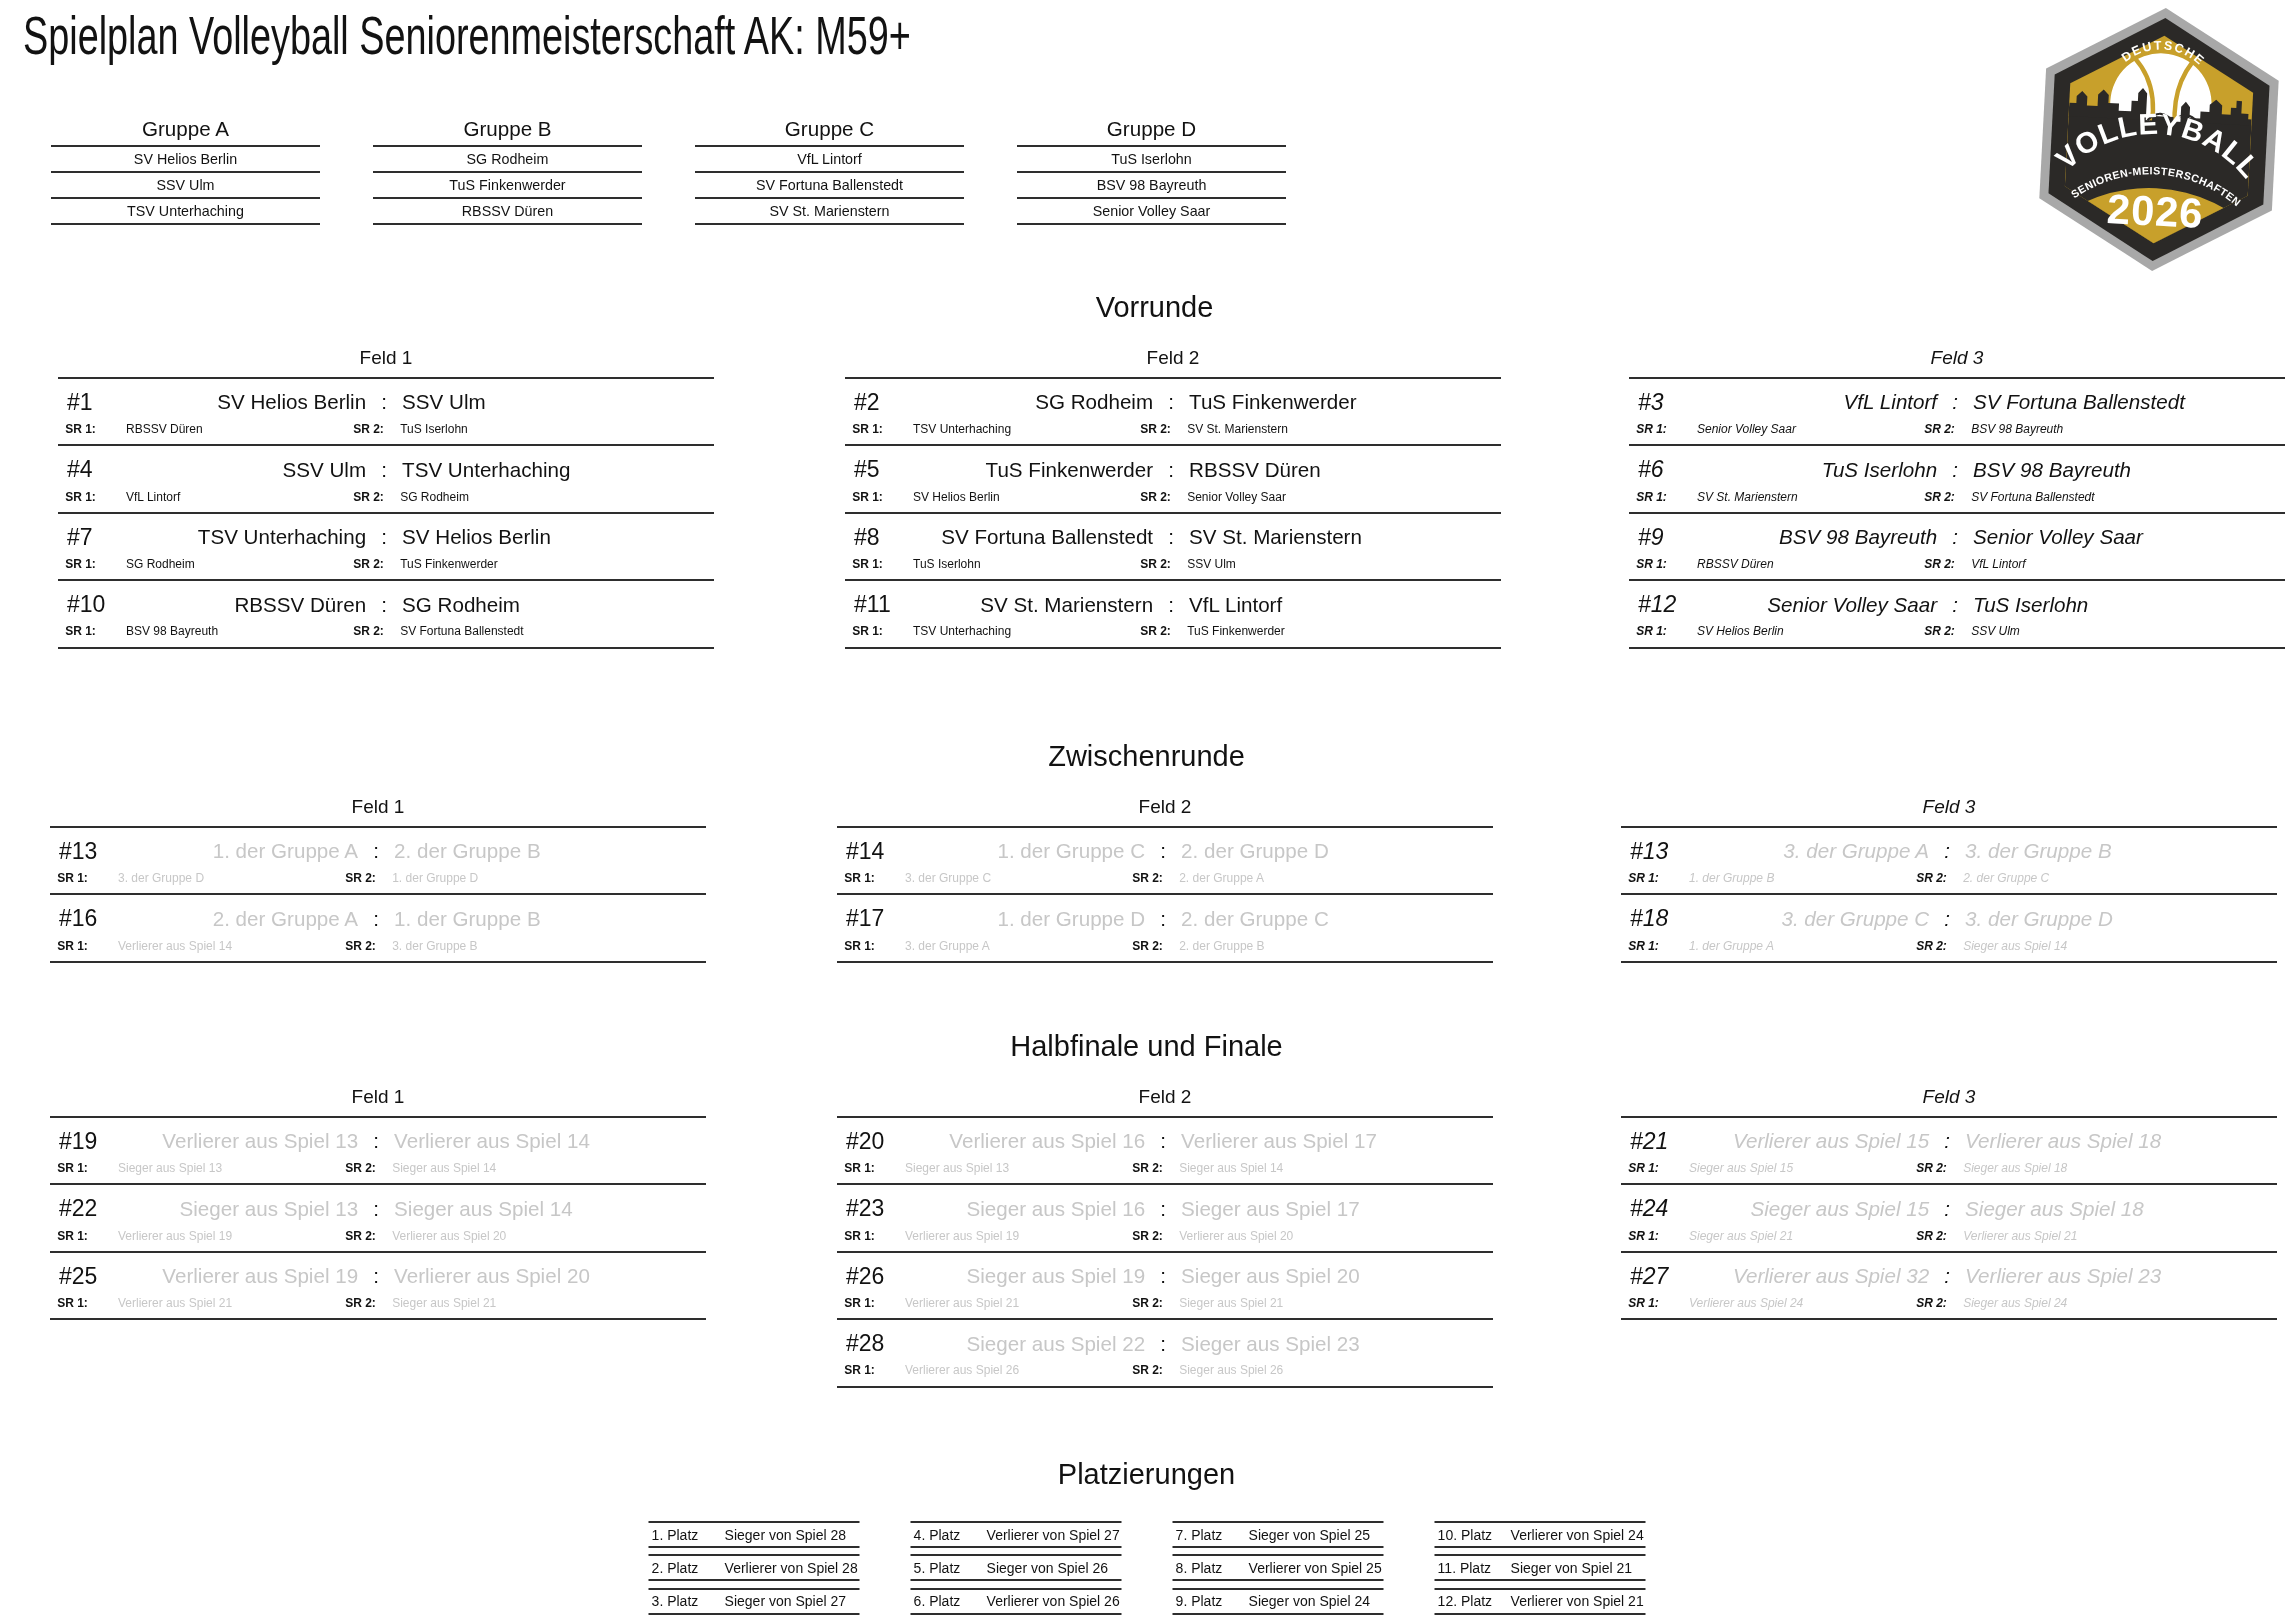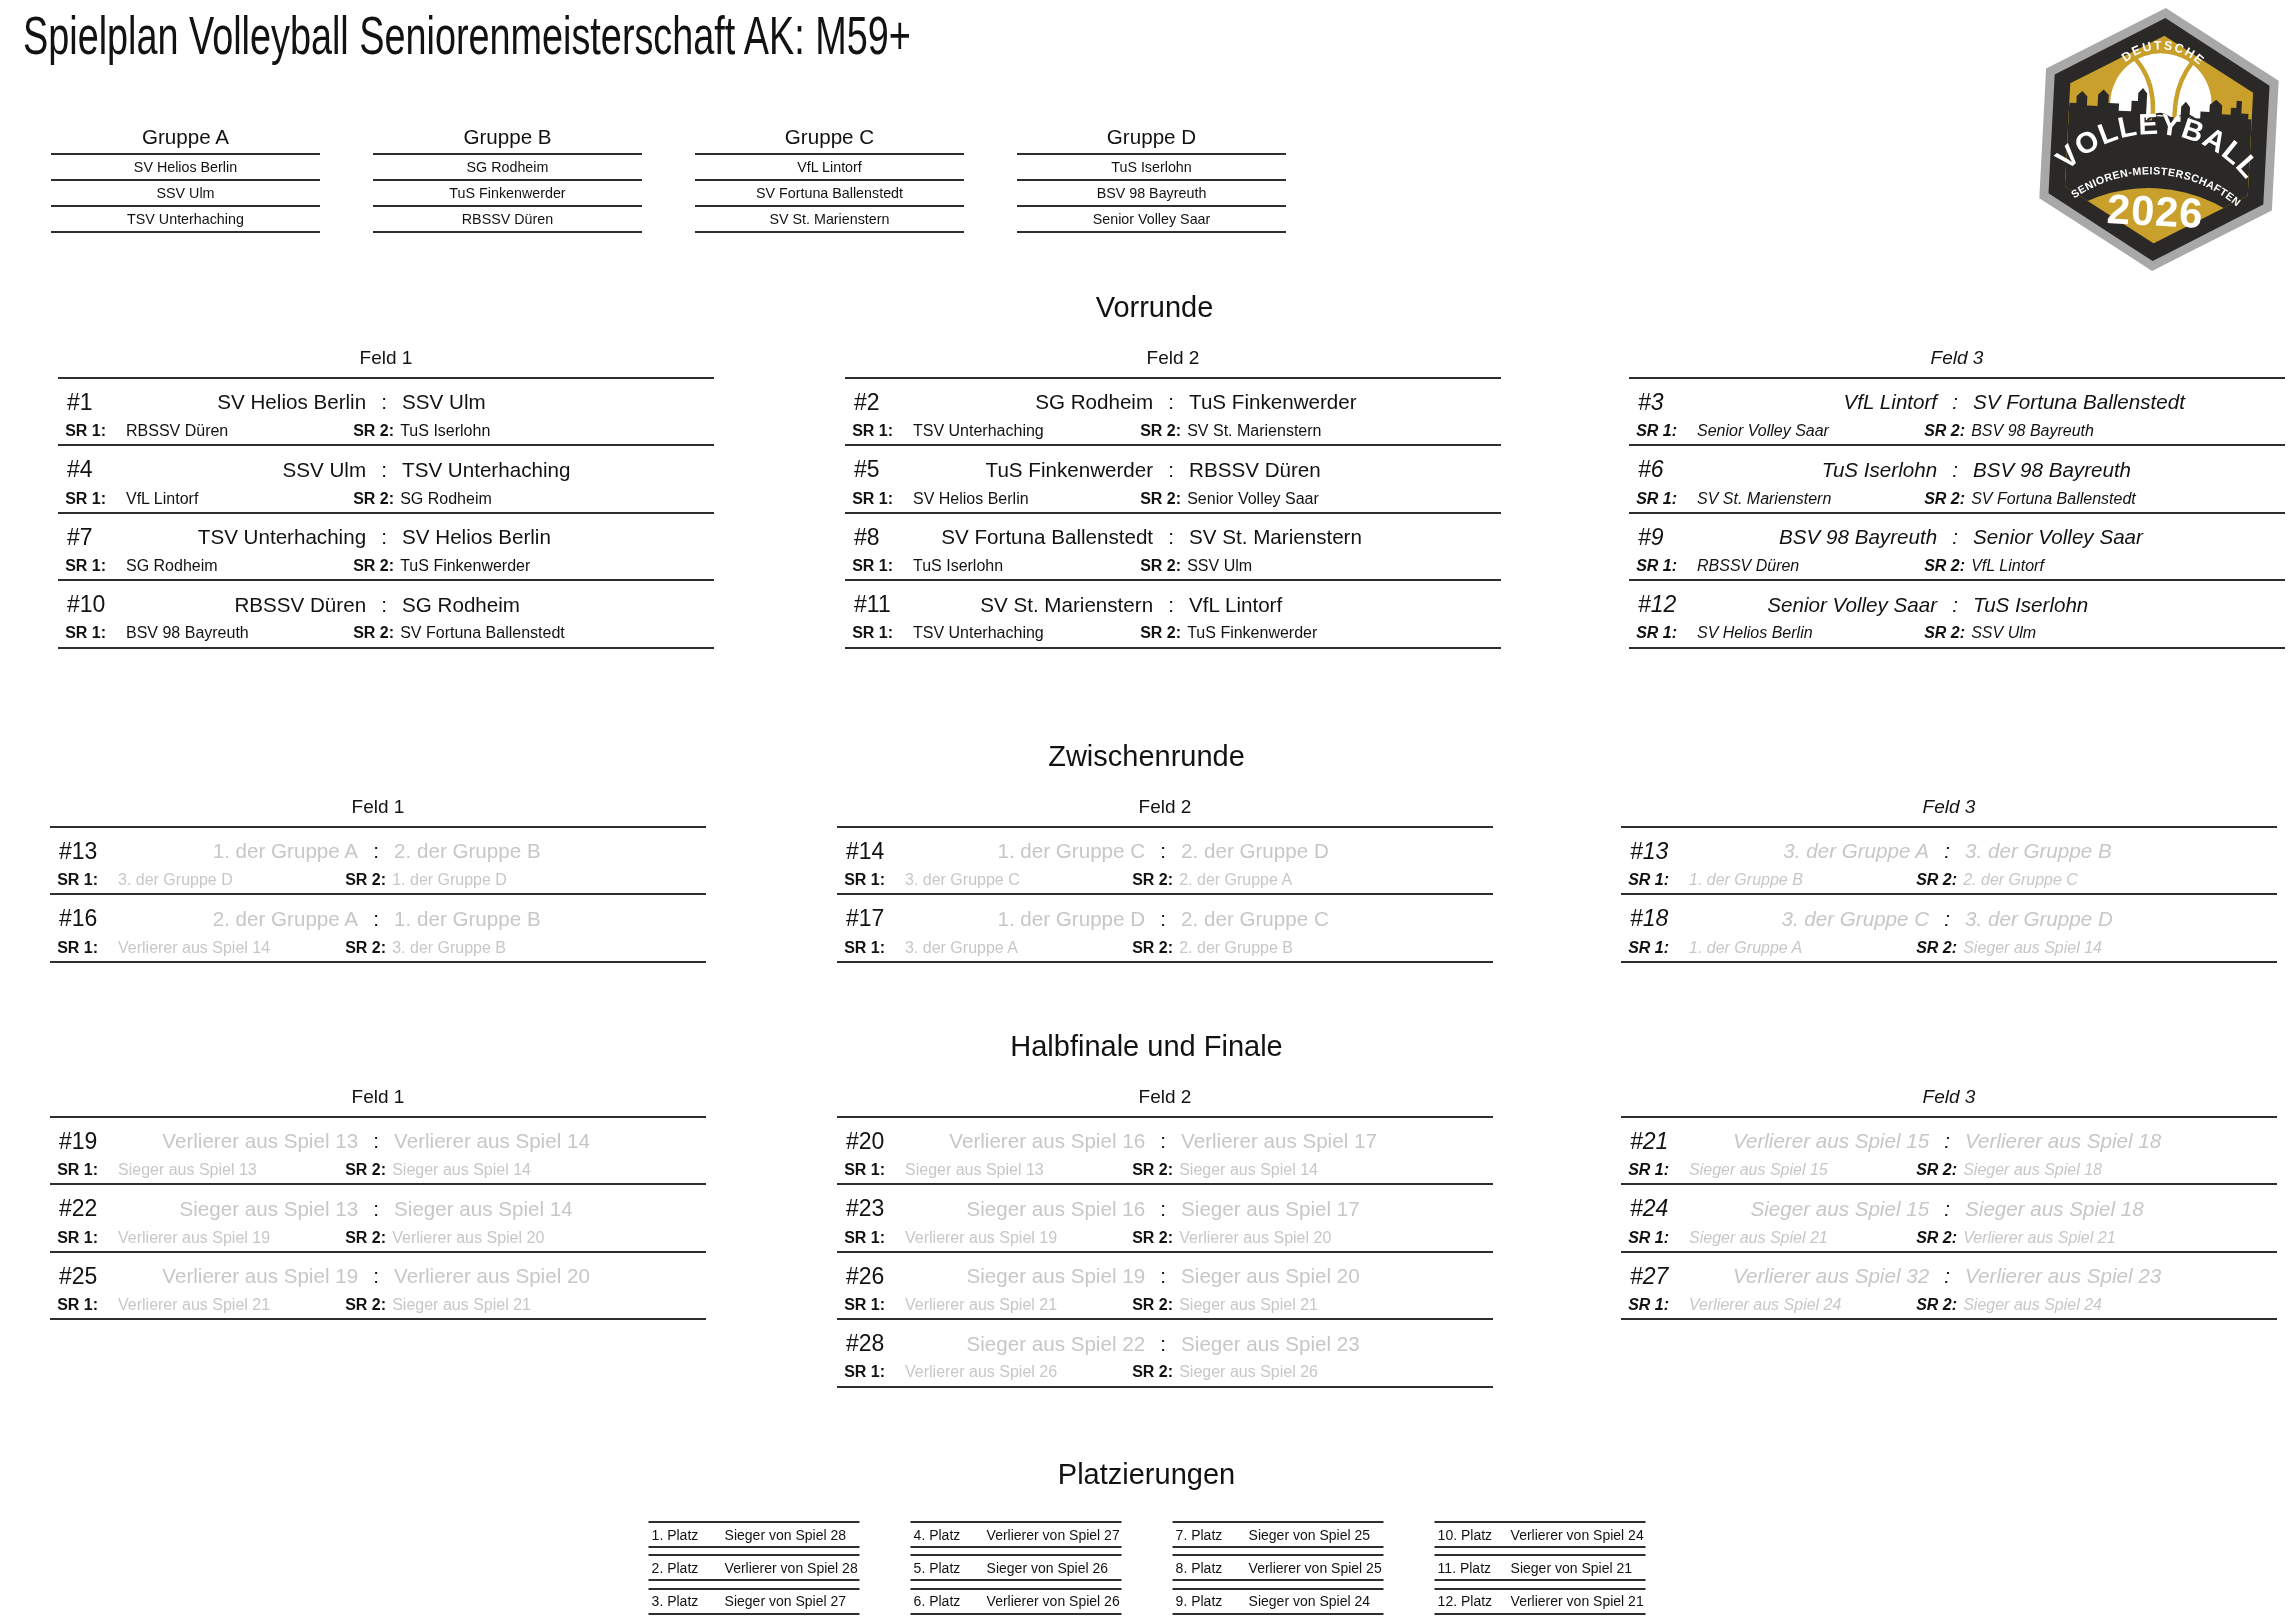--- a/index.html
+++ b/index.html
@@ -9,41 +9,41 @@
 
   
   .page-title{position:absolute;left:23px;top:3.6px;font-size:54px;
     transform:scaleX(.70);transform-origin:left top;white-space:nowrap;letter-spacing:0;}
 
   
   .badge-wrap{position:absolute;right:14.3px;top:5.4px;width:240px;height:269px;transform:rotate(3deg);}
 
   
   #groups{position:absolute;left:51px;top:115px;display:flex;gap:53px;}
-  .group{width:269px;margin-top:8px;}
+  .group{width:269px;}
   .group-header{text-align:center;font-size:20.6px;height:29.6px;line-height:27px;}
   .group-rows{border-top:2.7px solid #2e2e2e;}
   .group-row{height:24px;line-height:24px;text-align:center;font-size:14.3px;border-bottom:2.7px solid #2e2e2e;}
 
   
   .section{position:absolute;left:0;width:2293px;}
   .sec-0{top:291px;margin-left:8px;} .sec-1{top:740px;} .sec-2{top:1030px;}
   .section-title{text-align:center;font-size:29px;}
   .fcol{position:absolute;top:47px;width:656px;}
   .c0{left:50px;} .c1{left:837px;} .c2{left:1621px;font-style:italic;}
   .field-header{text-align:center;font-size:19px;height:39px;line-height:39px;}
   .matches{border-bottom:2.7px solid #2e2e2e;}
   .match{border-top:2.7px solid #2e2e2e;padding-top:5.4px;height:60px;box-sizing:content-box;}
   .match-top{display:grid;grid-template-columns:93px 1fr 36px 1.45fr;align-items:center;height:36px;}
   .match-num{font-size:23px;padding-left:9px;}
   .team{font-size:20.6px;white-space:nowrap;}
   .home{text-align:right;}
   .away{text-align:left;}
   .colon{text-align:center;font-size:20.6px;}
-  .sr-row{position:relative;height:21.5px;margin-top:1.8px;font-size:16px;}
+  .sr-row{position:relative;height:21.5px;margin-top:1.8px;font-size:12px;}
   .sr1-label{position:absolute;left:7.2px;font-weight:700;}
   .sr1-val{position:absolute;left:68px;white-space:nowrap;}
   .sr2-label{position:absolute;left:45%;font-weight:700;}
   .sr2-val{position:absolute;left:calc(45% + 47px);white-space:nowrap;}
   .ph{color:#c7c7c7;}
 
   
   #plz{position:absolute;top:1458px;left:0;width:2293px;}
   .plz-title{text-align:center;font-size:29px;}
   .plz-cols{position:absolute;top:63px;left:50%;transform:translateX(-50%);display:flex;gap:51px;}

